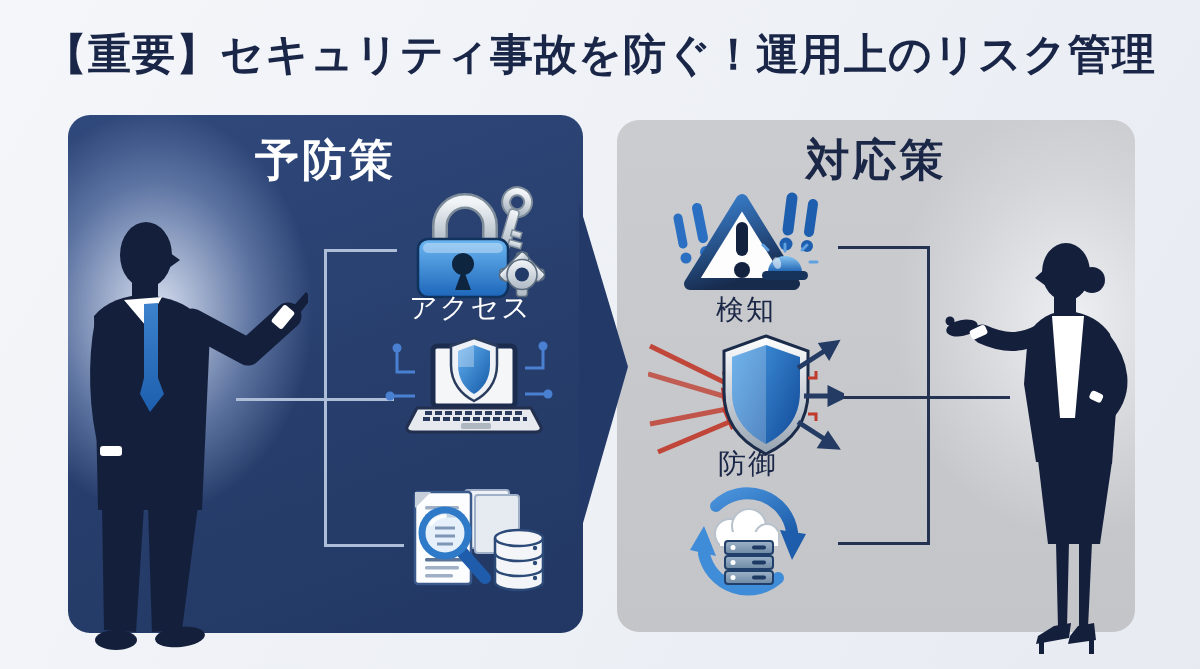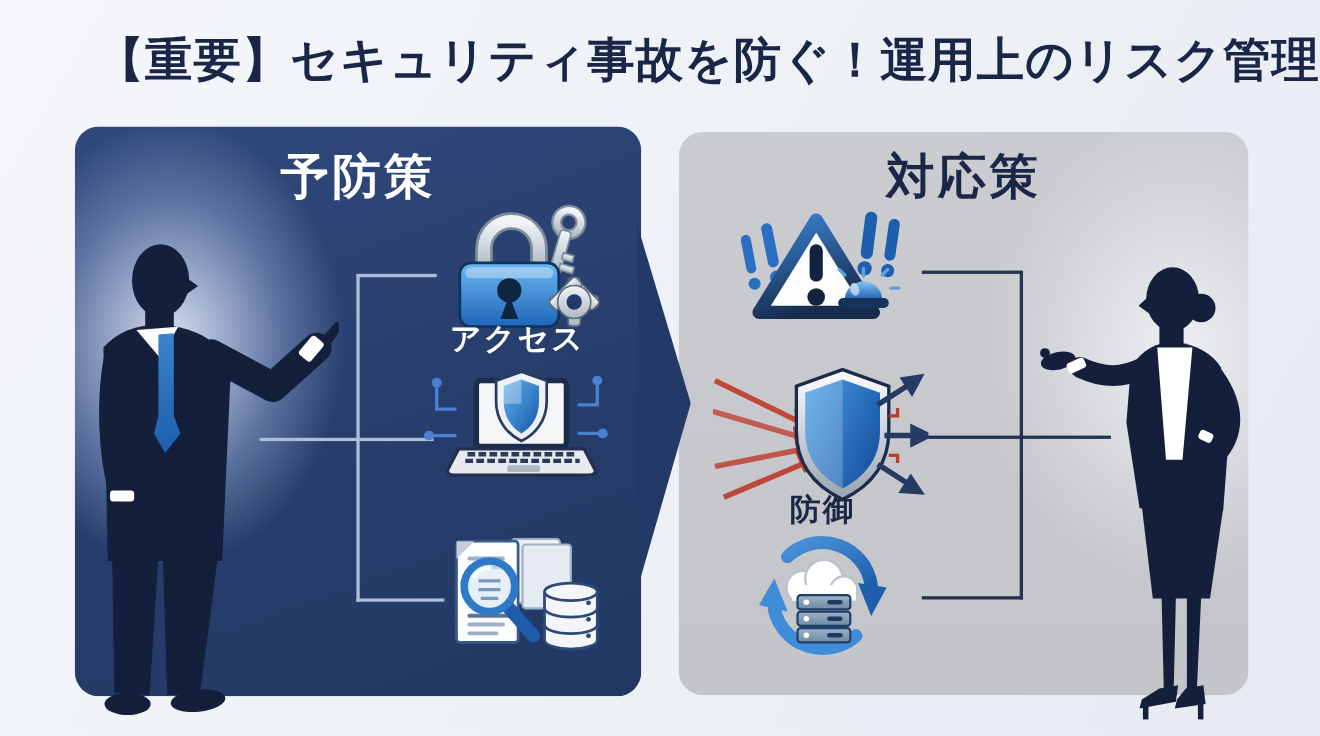--- a/index.html
+++ b/index.html
@@ -3,21 +3,21 @@
 <meta charset="utf-8">
 <style>
   html,body{margin:0;padding:0;}
   body{
     width:1200px;height:669px;overflow:hidden;position:relative;
     font-family:"Liberation Sans","DejaVu Sans",sans-serif;
     background:linear-gradient(120deg,#f4f6fa 0%,#edf0f5 55%,#e7eaf1 100%);
   }
   .stage{position:absolute;inset:0;}
   .title{
-    position:absolute;left:0;right:0;top:26px;text-align:right;
+    position:absolute;left:0;right:0;top:26px;text-align:center;
     font-size:43px;font-weight:900;color:#1a2647;letter-spacing:1px;
   }
   .panel{position:absolute;border-radius:22px;}
   .panel-left{
     left:68px;top:115px;width:515px;height:518px;z-index:1;
     background:
       radial-gradient(ellipse 210px 270px at 17% 38%, rgba(226,233,248,0.95) 0%, rgba(150,172,215,0.45) 48%, rgba(44,66,114,0) 75%),
       linear-gradient(160deg,#30497c 0%,#273e6c 55%,#223763 100%);
   }
   .panel-right{
@@ -33,21 +33,21 @@
   .panel-header{
     position:absolute;text-align:center;font-size:44px;font-weight:900;
     letter-spacing:3px;z-index:4;
   }
   .header-left{left:68px;width:515px;top:131px;color:#ffffff;}
   .header-right{left:617px;width:518px;top:131px;color:#1b2747;}
   .conn{position:absolute;z-index:3;}
   .conn-l{background:#aebdd8;}
   .conn-r{background:#243352;}
   .item-label{
-    position:absolute;text-align:center;font-size:28px;font-weight:700;
+    position:absolute;text-align:center;font-size:28px;font-weight:400;
     letter-spacing:2px;z-index:5;
   }
   .lbl-light{color:#ffffff;}
   .lbl-dark{color:#1b2747;}
   .icon{position:absolute;z-index:5;}
   .sil{position:absolute;z-index:6;}
 </style>
 </head>
 <body>
 
@@ -219,20 +219,21 @@
         <line x1="121" y1="58" x2="121" y2="65"></line>
         <line x1="104" y1="64" x2="99" y2="59"></line>
         <line x1="138" y1="64" x2="143" y2="59"></line>
         <line x1="146" y1="76" x2="153" y2="76"></line>
       </g>
       <path d="M104,86 a17,16 0 0 1 34,0 Z" fill="url(#domeG)"></path>
       <ellipse cx="113" cy="77" rx="4" ry="6" fill="rgba(255,255,255,0.55)" transform="rotate(-18 113 77)"></ellipse>
       <rect x="98" y="85" width="46" height="9" rx="4.5" fill="#16335c"></rect>
     </g>
   </svg>
+  <div class="item-label lbl-dark" style="left:666px;top:291px;width:160px;">検知</div>
 
   <svg class="icon" style="left:648px;top:330px;" width="196" height="132" viewBox="0 0 196 132">
     <defs>
       <linearGradient id="shBlue2" x1="0" y1="0" x2="1" y2="0.6">
         <stop offset="0" stop-color="#4aa0e8"></stop>
           <stop offset="1" stop-color="#1a57a4"></stop>
       </linearGradient>
       <linearGradient id="silver2" x1="0" y1="0" x2="0" y2="1">
         <stop offset="0" stop-color="#ffffff"></stop>
           <stop offset="1" stop-color="#97a3b1"></stop>

